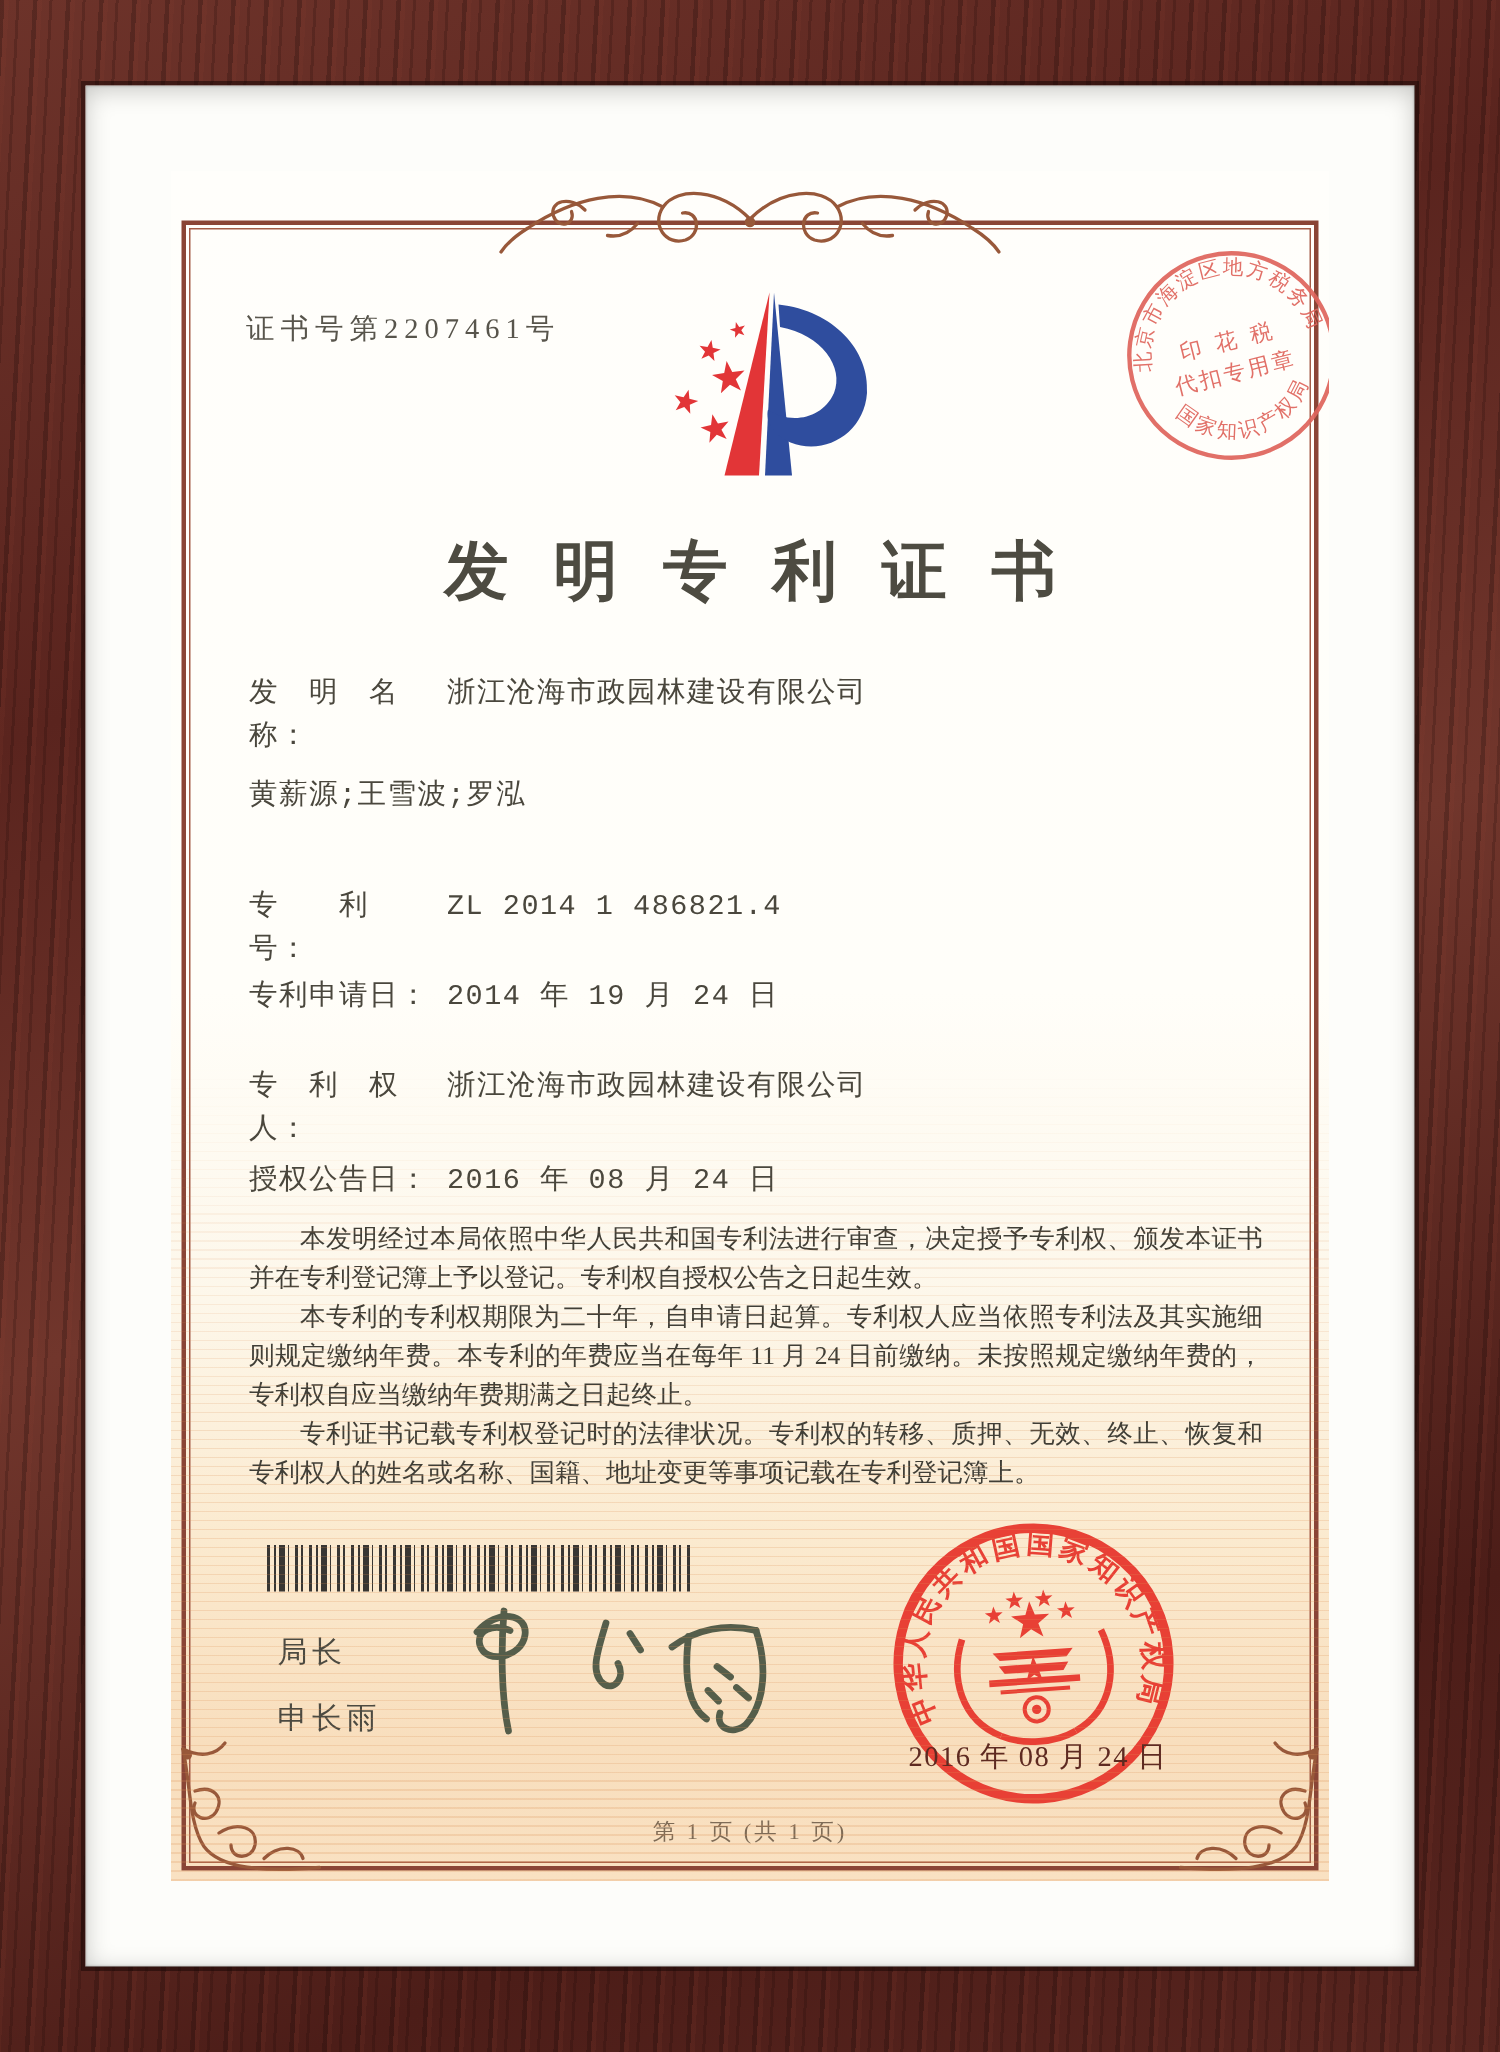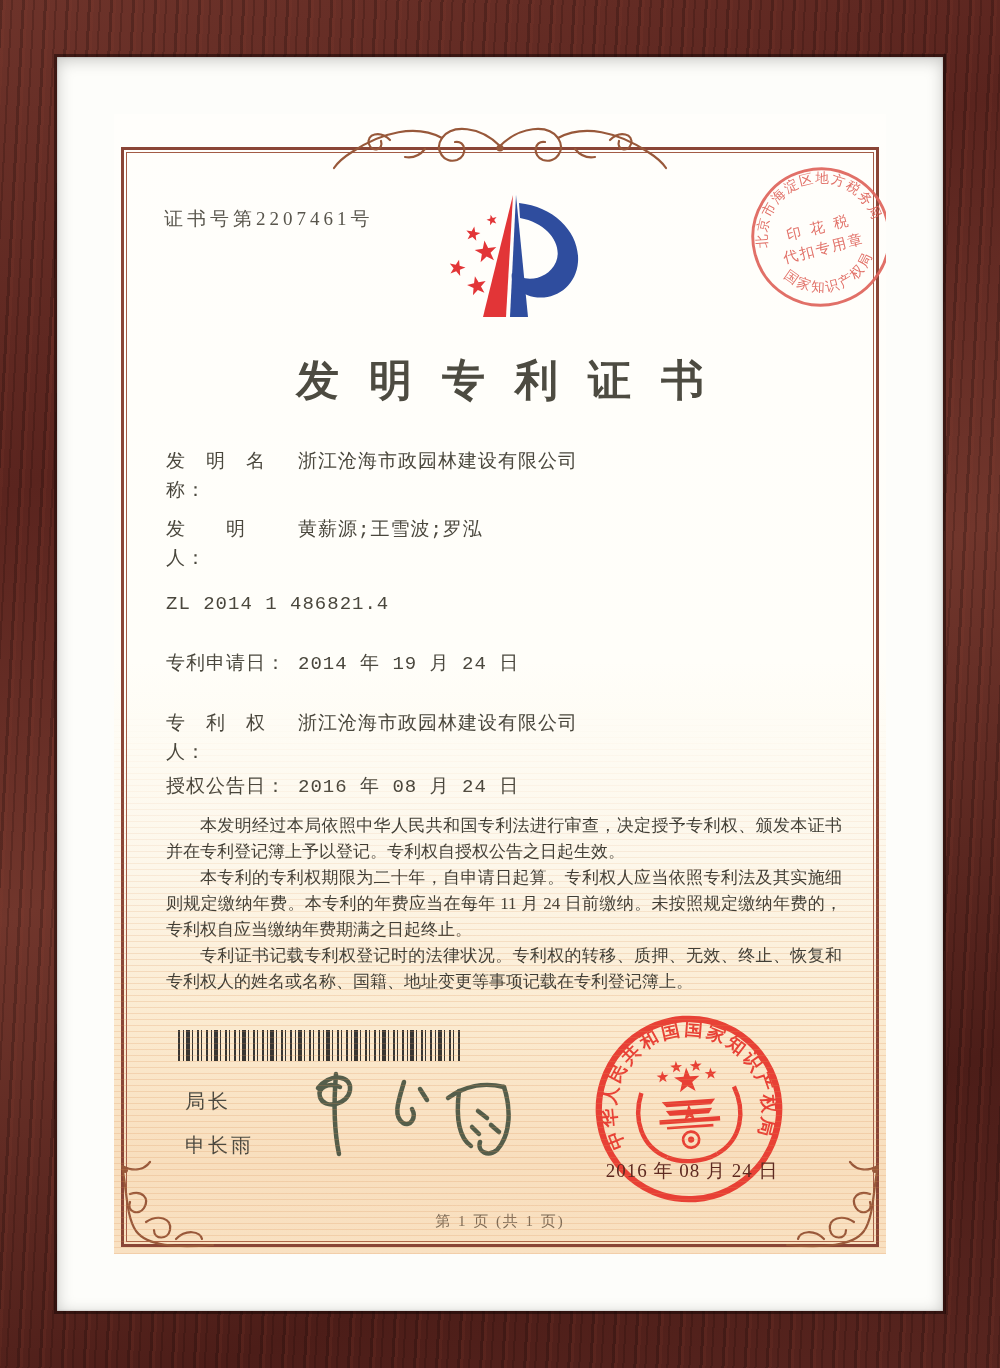--- a/index.html
+++ b/index.html
@@ -125,26 +125,26 @@
         <text x="75" y="92" font-size="15" fill="#df655c" text-anchor="middle" letter-spacing="2">代扣专用章</text>
       </svg>
 
       <h1 class="doc-title" style="margin:16px;">发明专利证书</h1>
 
       <div class="row r-name">
         <span class="lab">发　明　名　称：</span>
         <span class="val">浙江沧海市政园林建设有限公司</span>
       </div>
       <div class="row r-inv">
-        <span class="lab">发　　明　　人：</span>
         <span class="val">
           <div>黄薪源;王雪波;罗泓</div>
         </span>
       </div>
       <div class="row r-pat">
+        <span class="lab">专　　利　　号：</span>
         <span class="val">ZL 2014 1 486821.4</span>
       </div>
       <div class="row r-app">
         <span class="lab">专利申请日：</span>
         <span class="val">2014 年 19 月 24 日</span>
       </div>
       <div class="row r-hold">
         <span class="lab">专　利　权　人：</span>
         <span class="val">浙江沧海市政园林建设有限公司</span>
       </div>

